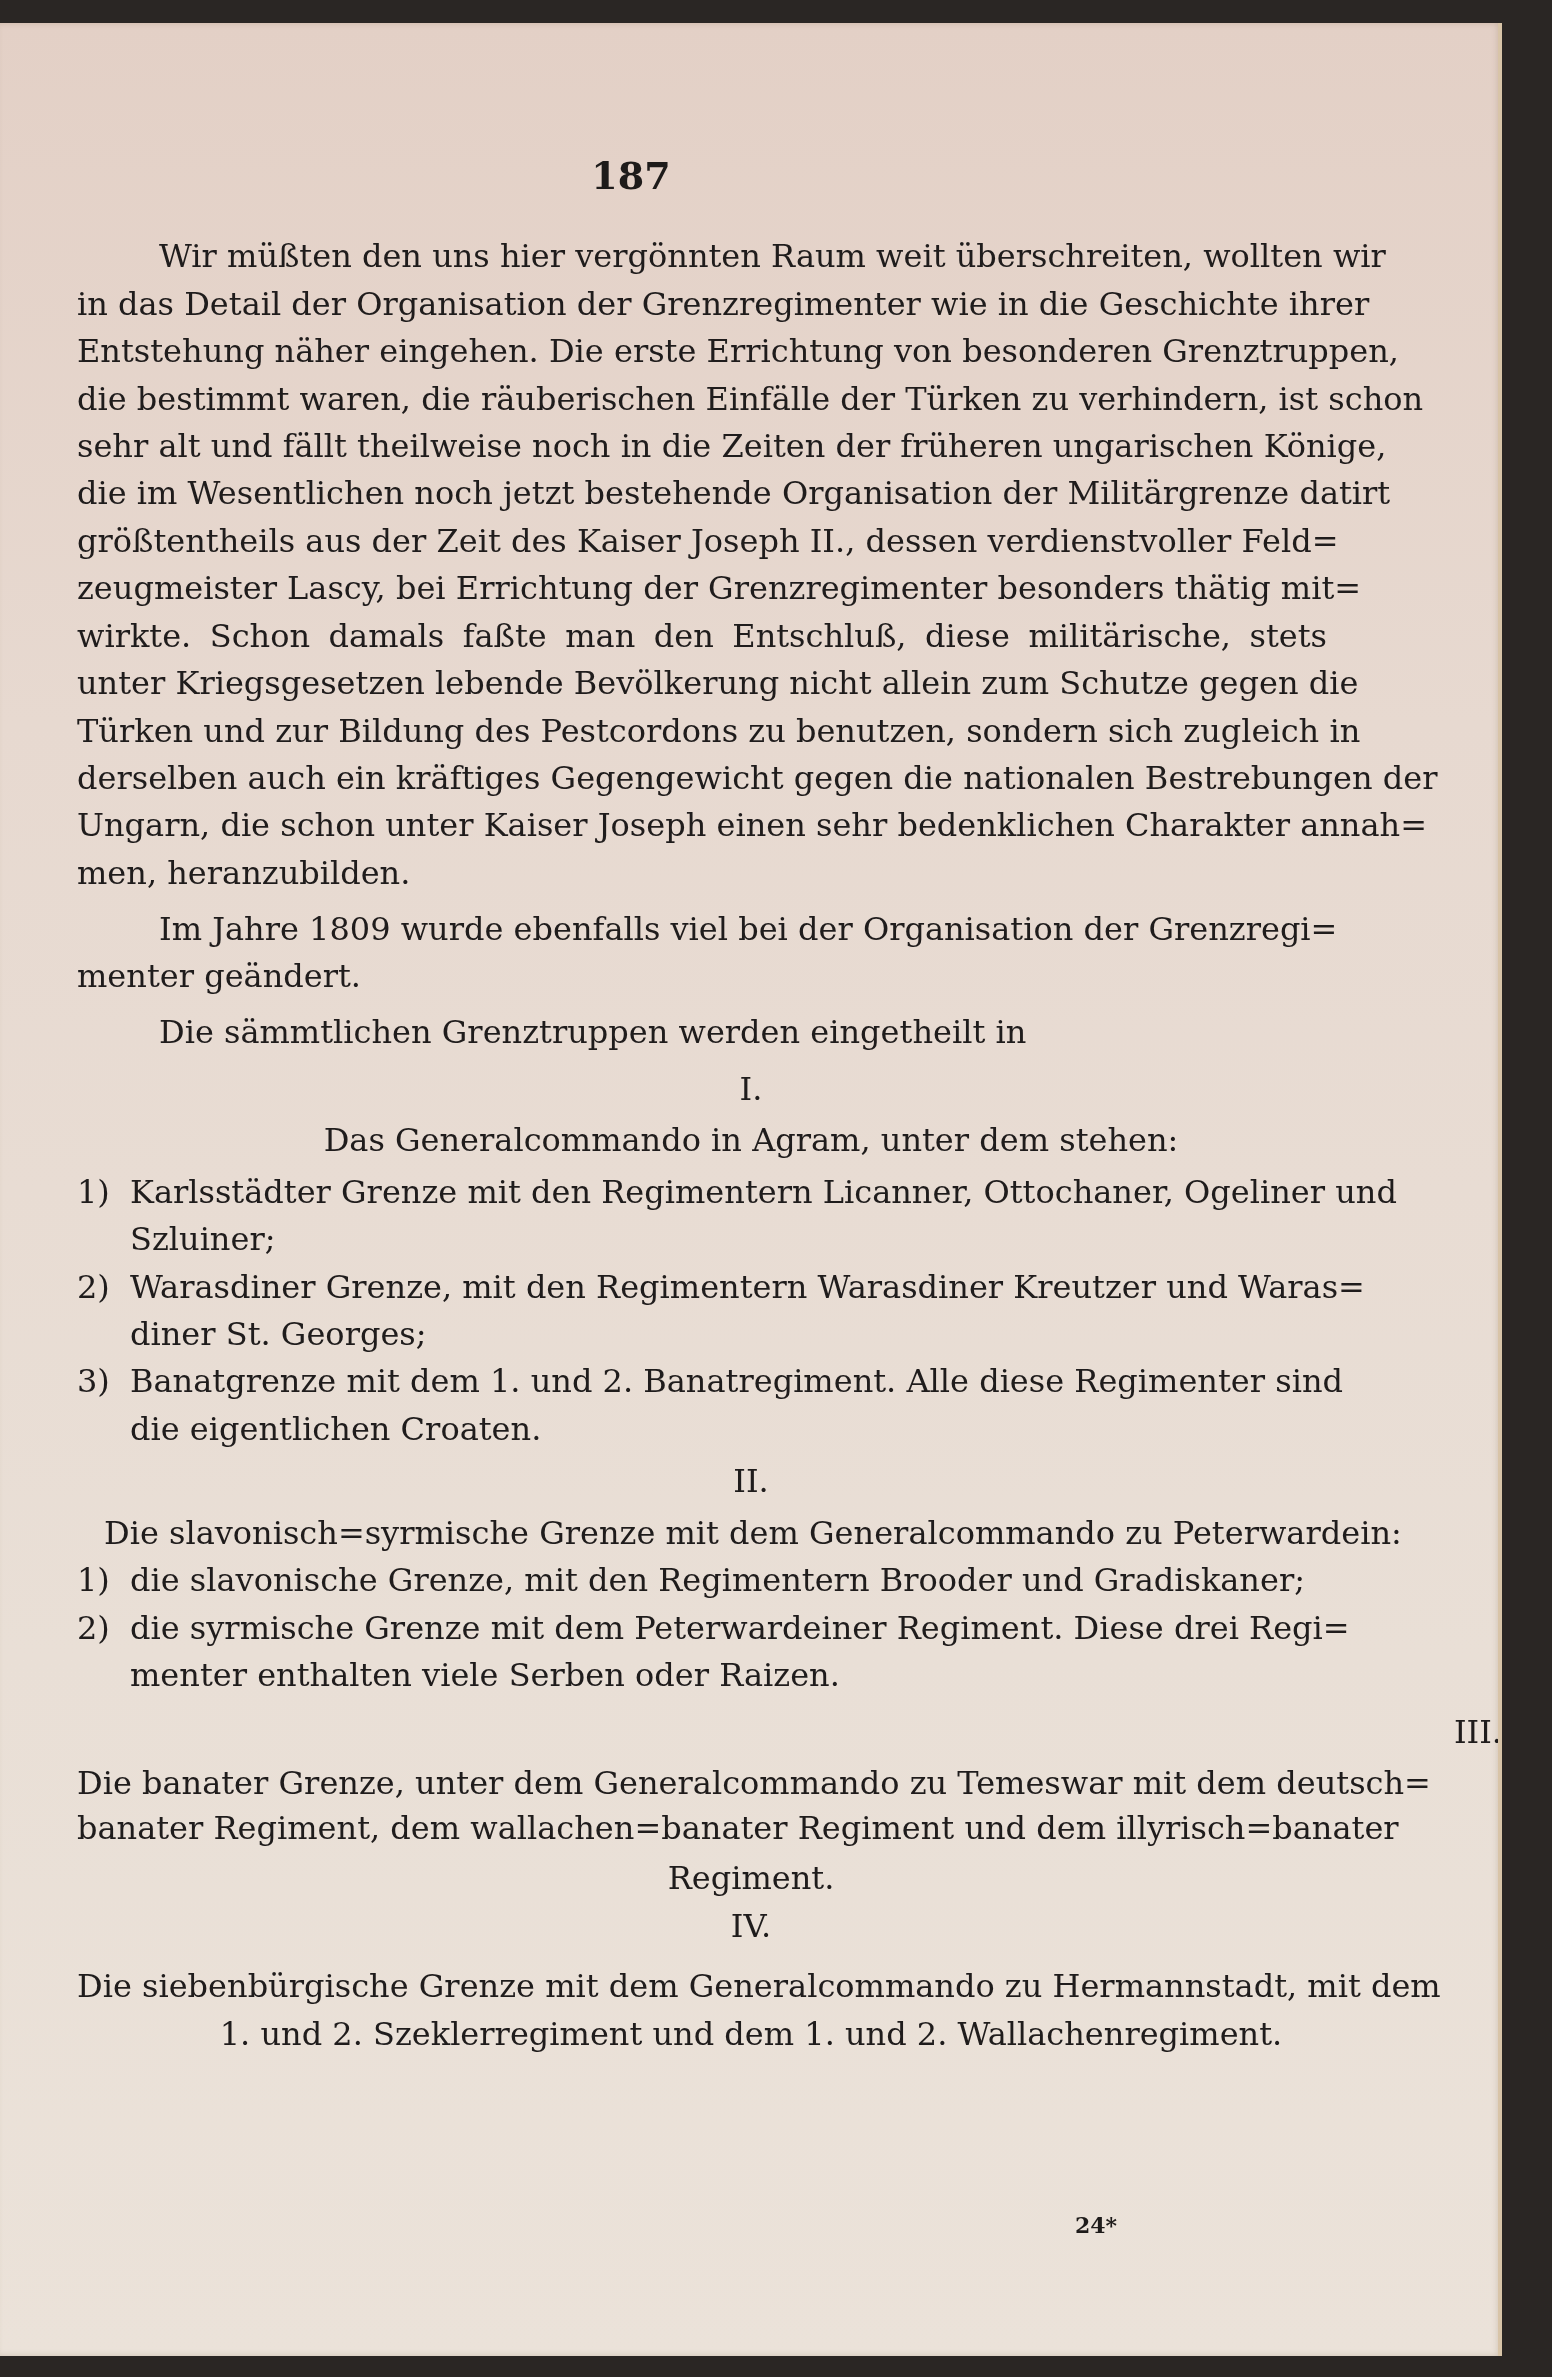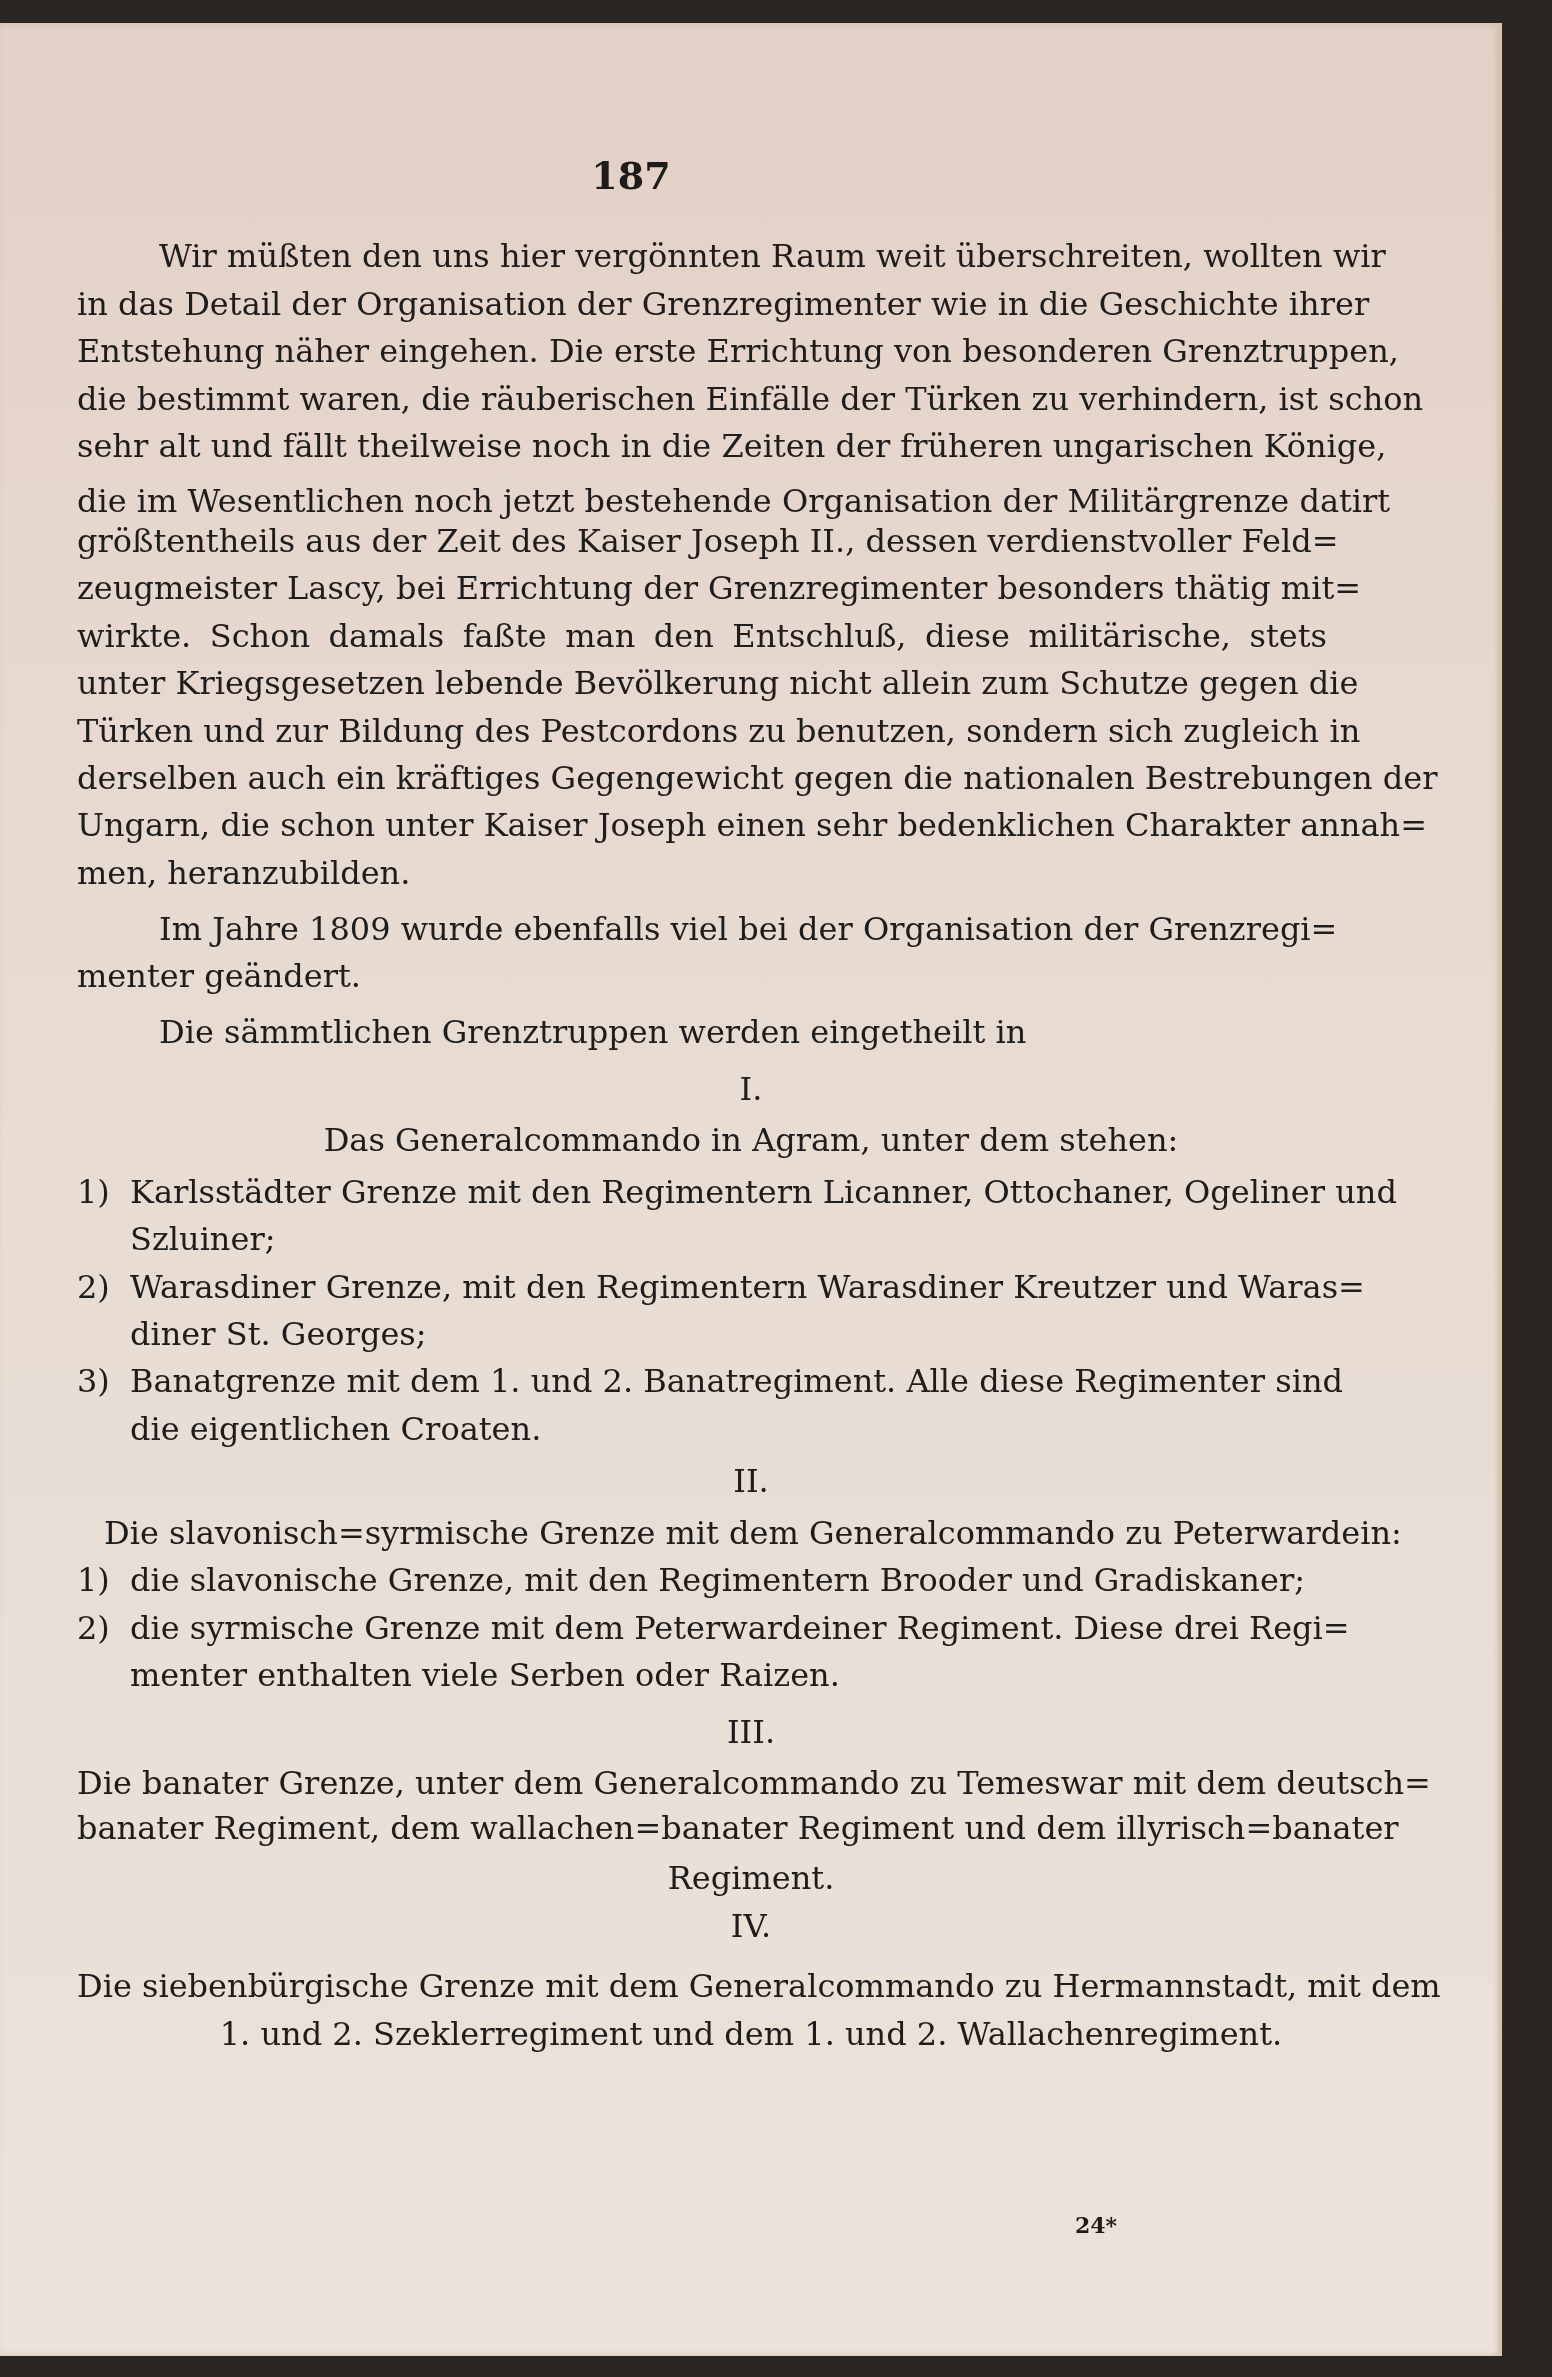--- a/index.html
+++ b/index.html
@@ -46,21 +46,21 @@
 
 <div class="page">
   <div class="pageno">187</div>
 
   <div>
     <div class="line ind" style="top:214px; width:1168px; text-align:justify; text-align-last:justify;">Wir müßten den uns hier vergönnten Raum weit überschreiten, wollten wir</div>
     <div class="line just" style="top:262px;">in das Detail der Organisation der Grenzregimenter wie in die Geschichte ihrer</div>
     <div class="line just" style="top:309px;">Entstehung näher eingehen. Die erste Errichtung von besonderen Grenztruppen,</div>
     <div class="line just" style="top:357px;">die bestimmt waren, die räuberischen Einfälle der Türken zu verhindern, ist schon</div>
     <div class="line just" style="top:404px;">sehr alt und fällt theilweise noch in die Zeiten der früheren ungarischen Könige,</div>
-    <div class="line just" style="top:451px;margin-top:8px;">die im Wesentlichen noch jetzt bestehende Organisation der Militärgrenze datirt</div>
+    <div class="line just" style="top:451px;">die im Wesentlichen noch jetzt bestehende Organisation der Militärgrenze datirt</div>
     <div class="line just" style="top:499px;">größtentheils aus der Zeit des Kaiser Joseph II., dessen verdienstvoller Feld=</div>
     <div class="line just" style="top:546px;">zeugmeister Lascy, bei Errichtung der Grenzregimenter besonders thätig mit=</div>
     <div class="line just" style="top:594px;">wirkte. Schon damals faßte man den Entschluß, diese militärische, stets</div>
     <div class="line just" style="top:641px;">unter Kriegsgesetzen lebende Bevölkerung nicht allein zum Schutze gegen die</div>
     <div class="line just" style="top:689px;">Türken und zur Bildung des Pestcordons zu benutzen, sondern sich zugleich in</div>
     <div class="line just" style="top:736px;">derselben auch ein kräftiges Gegengewicht gegen die nationalen Bestrebungen der</div>
     <div class="line just" style="top:783px;">Ungarn, die schon unter Kaiser Joseph einen sehr bedenklichen Charakter annah=</div>
     <div class="line just last" style="top:831px;">men, heranzubilden.</div>
   </div>
 
@@ -94,21 +94,21 @@
 
     <div class="line num" style="top:1538px;">1)</div>
     <div class="line item last" style="top:1538px;">die slavonische Grenze, mit den Regimentern Brooder und Gradiskaner;</div>
 
     <div class="line num" style="top:1586px;">2)</div>
     <div class="line item" style="top:1586px;">die syrmische Grenze mit dem Peterwardeiner Regiment. Diese drei Regi=</div>
     <div class="line item last" style="top:1633px;">menter enthalten viele Serben oder Raizen.</div>
   </div>
 
   <div>
-    <div class="line center" style="top:1690px;">III.</div>
+    <div class="line center" style="top:1690px;text-align:right;">III.</div>
     <div class="line just" style="top:1741px;">Die banater Grenze, unter dem Generalcommando zu Temeswar mit dem deutsch=</div>
     <div class="line just" style="top:1786px;">banater Regiment, dem wallachen=banater Regiment und dem illyrisch=banater</div>
     <div class="line center" style="top:1836px;">Regiment.</div>
   </div>
 
   <div>
     <div class="line center" style="top:1884px;">IV.</div>
     <div class="line just" style="top:1944px;">Die siebenbürgische Grenze mit dem Generalcommando zu Hermannstadt, mit dem</div>
     <div class="line center" style="top:1992px;">1. und 2. Szeklerregiment und dem 1. und 2. Wallachenregiment.</div>
   </div>

